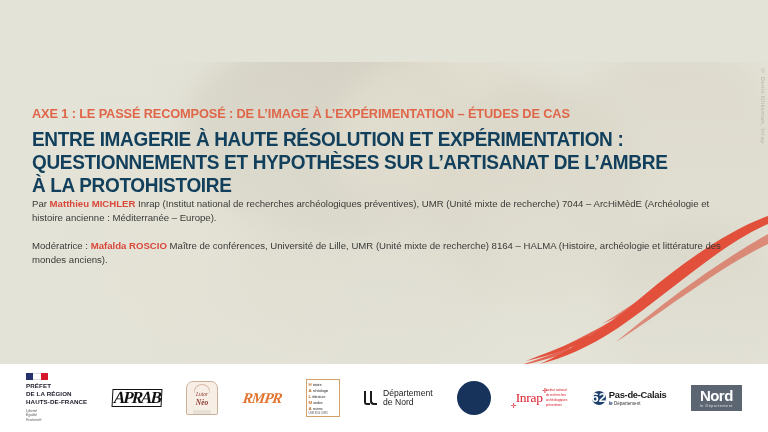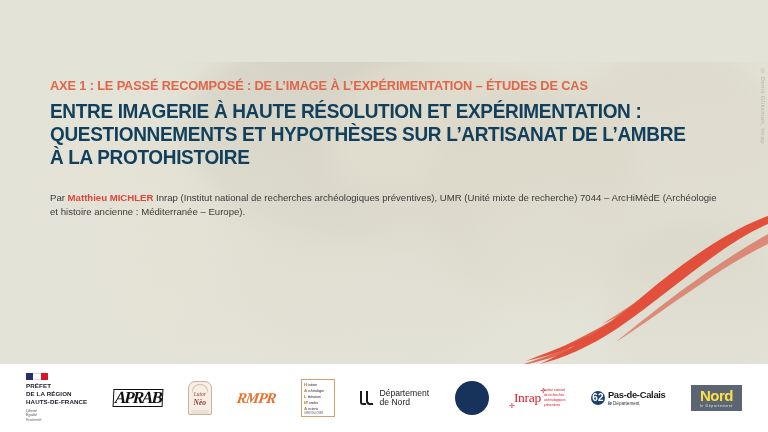--- a/index.html
+++ b/index.html
@@ -90,40 +90,40 @@
 
   
   .credit-vert {
     position:absolute; right:2px; top:68px;
     writing-mode:vertical-rl;
     font-size:6px; color:#b8b6a6; letter-spacing:0.4px;
     z-index:10;
   }
 
   
-  .content { position:absolute; left:0; top:48px; width:768px; z-index:20; padding:0 50px; }
+  .content { position:absolute; left:0; top:76px; width:768px; z-index:20; padding:0 32px; }
 
   .axe-line {
     margin-top:30px;
     font-size:13.2px; font-weight:bold; color:#e0664a;
     letter-spacing:-0.15px; white-space:nowrap;
     transform:scaleX(0.97); transform-origin:left center;
   }
 
   .main-title {
     margin-top:7px;
     color:#12405c; font-weight:bold;
     font-size:19.5px; line-height:1.18;
     letter-spacing:-0.35px;
     transform:scaleX(0.975); transform-origin:left center;
   }
   .main-title div { white-space:nowrap; }
 
   .para { margin-top:0; font-size:9.6px; line-height:1.45; color:#3a3a38; max-width:690px; }
-  .para.first { margin-top:22px; }
+  .para.first { }
   .para.second { margin-top:14px; }
   .hl { color:#d9483b; font-weight:bold; }
 
   
   .footer {
     position:absolute; left:0; bottom:0; width:768px; height:68px;
     background:#ffffff; z-index:30;
     display:flex; align-items:center; justify-content:space-between;
     padding:0 26px;
   }
@@ -136,21 +136,21 @@
   .prefet-name { font-size:6.2px; font-weight:bold; color:#1b1b2b; line-height:1.22; letter-spacing:0.1px; }
   .prefet-devise { font-size:3.6px; color:#555; line-height:1.3; font-style:italic; margin-top:1.5px; }
 
   
   .aprab { font-size:17px; font-weight:bold; color:#111; letter-spacing:-2px;
            font-family:"Liberation Serif", serif; font-style:italic;
            border:1px solid #111; padding:0 1px; line-height:0.95;
            transform:skewX(-3deg); }
 
   
-  .lutor { width:24px; height:34px; border:1px solid #cbb09a; border-radius:7px 7px 2px 2px;
+  .lutor { width:32px; height:34px; border:1px solid #cbb09a; border-radius:7px 7px 2px 2px;
            background:#f7eee6; display:flex; flex-direction:column; align-items:center;
            justify-content:center; gap:1px; padding-top:2px; position:relative; }
   .lutor-arc { position:absolute; top:2px; left:50%; transform:translateX(-50%);
                width:17px; height:9px; border:1px solid #d9bda6; border-bottom:none; border-radius:9px 9px 0 0; }
   .lutor-t1 { font-size:5.5px; color:#8d3a2e; font-style:italic; font-family:"Liberation Serif", serif; margin-top:7px; }
   .lutor-t2 { font-size:7.5px; color:#8d3a2e; font-weight:bold; font-style:italic; font-family:"Liberation Serif", serif; }
   .lutor-bar { width:18px; height:5px; background:#e7e0d6; margin-top:2px; }
 
   
   .rmpr { font-size:15px; font-weight:bold; font-style:italic; color:#e2742f;
@@ -180,29 +180,29 @@
   
   .inrap { display:flex; align-items:center; gap:3px; }
   .inrap-word { font-size:13.5px; color:#d8202f; font-family:"Liberation Serif", serif; position:relative; letter-spacing:-0.3px; }
   .inrap-cross { position:absolute; font-size:7px; color:#d8202f; }
   .ic1 { right:-5px; top:-3px; } .ic2 { left:-5px; bottom:-4px; }
   .inrap-sub { font-size:3.3px; color:#d8202f; line-height:1.45; letter-spacing:-0.05px; }
 
   
   .pdc { display:flex; align-items:center; gap:3px; }
   .pdc-badge { width:14px; height:14px; border-radius:50%; background:#1d3f6e;
-               color:#fff; font-size:10px; font-weight:bold; display:flex;
+               color:#fff; font-size:13px; font-weight:bold; display:flex;
                align-items:center; justify-content:center; }
   .pdc-name { font-size:9.4px; font-weight:bold; color:#1b1b1b; line-height:1.05; letter-spacing:-0.3px; }
   .pdc-sub { font-size:4.6px; color:#333; line-height:1.1; margin-top:1px; }
   .pdc-sub em { color:#1d3f6e; font-weight:bold; font-style:italic; }
 
   
   .nord { background:#5c6673; padding:3px 9px 3px 9px; display:flex; flex-direction:column; align-items:flex-start; }
-  .nord-word { font-size:15px; font-weight:bold; color:#fde047; line-height:1; letter-spacing:-0.5px; }
+  .nord-word { font-size:15px; font-weight:bold; color:#ffffff; line-height:1; letter-spacing:-0.5px; }
   .nord-sub { font-size:3.6px; color:#dfe2e6; letter-spacing:0.6px; margin-top:1px; }
 </style>
 </head>
 <body>
 
 <div class="stage">
 
   <div class="photo-backdrop">
     <div class="photo-blob pb1"></div>
     <div class="photo-blob pb2"></div>
@@ -233,20 +233,21 @@
     <div class="axe-line">AXE 1 : LE PASSÉ RECOMPOSÉ : DE L’IMAGE À L’EXPÉRIMENTATION – ÉTUDES DE CAS</div>
 
     <div class="main-title">
       <div>ENTRE IMAGERIE À HAUTE RÉSOLUTION ET EXPÉRIMENTATION :</div>
       <div>QUESTIONNEMENTS ET HYPOTHÈSES SUR L’ARTISANAT DE L’AMBRE</div>
       <div>À LA PROTOHISTOIRE</div>
     </div>
 
     <div class="para first"><span>Par </span><span class="hl">Matthieu MICHLER</span><span> Inrap (Institut national de recherches archéologiques préventives), UMR (Unité mixte de recherche) 7044 – ArcHiMèdE (Archéologie et histoire ancienne : Méditerranée – Europe).</span></div>
 
+    <div class="para second"><span>Modératrice : </span><span class="hl">Mafalda ROSCIO</span><span> Maître de conférences, Université de Lille, UMR (Unité mixte de recherche) 8164 – HALMA (Histoire, archéologie et littérature des mondes anciens).</span></div>
   </div>
 
   <div class="footer">
 
     <div class="logo-slot">
       <div class="prefet">
         <div class="tricolore">
           <div class="tc tc-b"></div>
             <div class="tc tc-w"></div>
             <div class="tc tc-r"></div>

